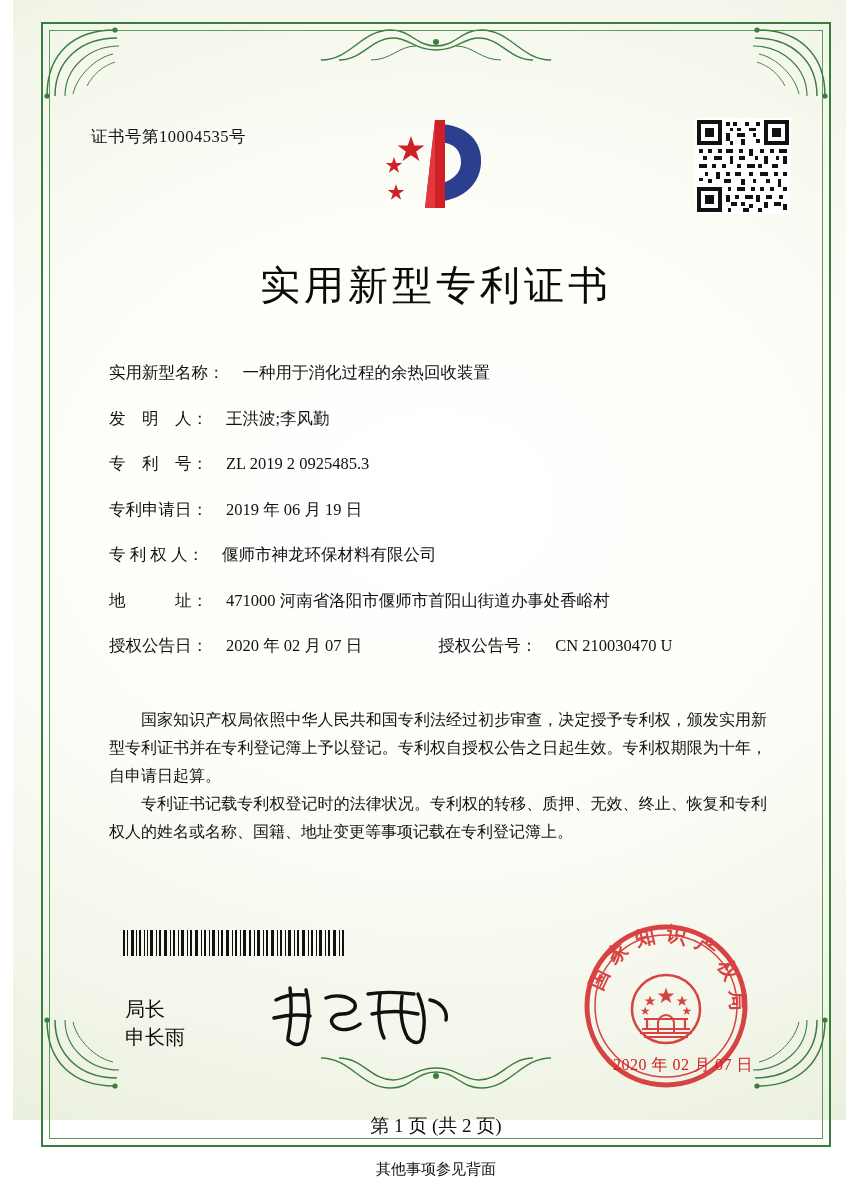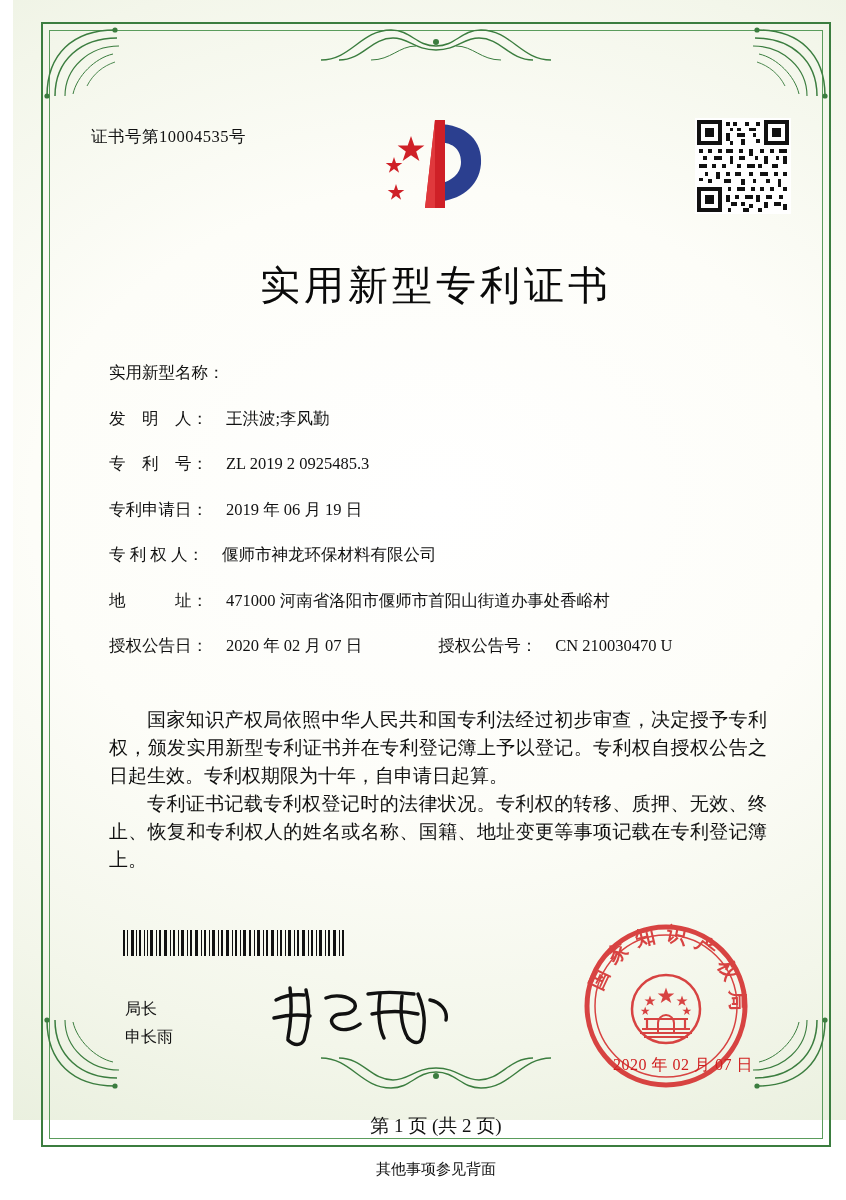--- a/index.html
+++ b/index.html
@@ -139,21 +139,21 @@
   .field-row.double .field-label2 {
     margin-left: 64px;
   }
 
   
   .body-text {
     position: absolute;
     left: 96px;
     top: 706px;
     width: 658px;
-    font-size: 19px;
+    font-size: 16px;
     line-height: 28px;
     color: #111;
     text-align: justify;
   }
   .body-text p {
     margin: 0;
     text-indent: 2em;
   }
 
   
@@ -163,21 +163,21 @@
     top: 930px;
     width: 222px;
     height: 26px;
   }
 
   
   .sig-label {
     position: absolute;
     left: 112px;
     top: 995px;
-    font-size: 16px;
+    font-size: 20px;
     color: #111;
     line-height: 28px;
   }
   .sig-hand {
     position: absolute;
     left: 255px;
     top: 980px;
     width: 190px;
     height: 70px;
   }
@@ -410,20 +410,21 @@
       </g>
     </svg>
   </div>
 
   <div class="cert-title">实用新型专利证书</div>
 
   <div class="fields">
 
     <div class="field-row">
       <span class="field-label">实用新型名称：</span>
+      <span class="field-value">一种用于消化过程的余热回收装置</span>
     </div>
 
     <div class="field-row">
       <span class="field-label">发　明　人：</span>
       <span class="field-value">王洪波;李风勤</span>
     </div>
 
     <div class="field-row">
       <span class="field-label">专　利　号：</span>
       <span class="field-value">ZL 2019 2 0925485.3</span>

